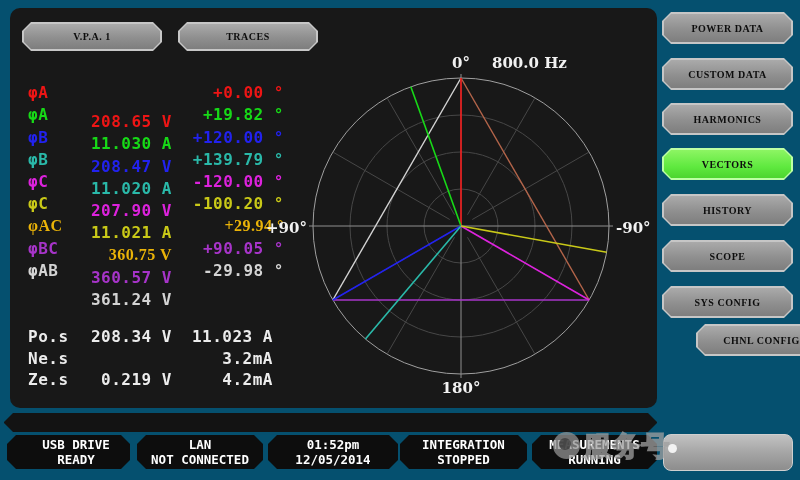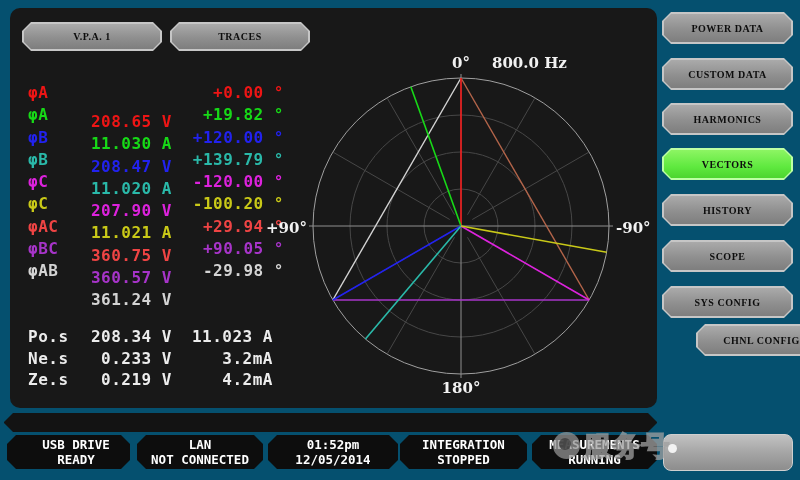--- a/index.html
+++ b/index.html
@@ -97,21 +97,21 @@
   }
 </style>
 </head>
 <body>
 
 <div class="panel-main">
 
   <div class="btn cham topbtn" style="left:12px;">
     <div class="inner cham7">V.P.A. 1</div>
   </div>
-  <div class="btn cham topbtn" style="left:160px;border-radius:8px;">
+  <div class="btn cham topbtn" style="left:168px;border-radius:8px;">
     <div class="inner cham7">TRACES</div>
   </div>
 
   <div class="phase-table">
     <div class="ph-row" style="color: rgb(238, 21, 21);">
       <span class="ph-label">φA</span>
       <span class="ph-value">208.65 V</span>
       <span class="ph-angle">+0.00 °</span>
     </div>
     <div class="ph-row" style="color: rgb(23, 217, 23);">
@@ -132,21 +132,21 @@
     <div class="ph-row" style="color: rgb(221, 34, 221);">
       <span class="ph-label">φC</span>
       <span class="ph-value">207.90 V</span>
       <span class="ph-angle">-120.00 °</span>
     </div>
     <div class="ph-row" style="color: rgb(201, 201, 24);">
       <span class="ph-label">φC</span>
       <span class="ph-value">11.021 A</span>
       <span class="ph-angle">-100.20 °</span>
     </div>
-    <div class="ph-row" style="color: #ef4444;">
+    <div class="ph-row" style="color: #eab308; font-family: Liberation Serif, serif;">
       <span class="ph-label">φAC</span>
       <span class="ph-value">360.75 V</span>
       <span class="ph-angle">+29.94 °</span>
     </div>
     <div class="ph-row" style="color: rgb(167, 52, 201);">
       <span class="ph-label">φBC</span>
       <span class="ph-value">360.57 V</span>
       <span class="ph-angle">+90.05 °</span>
     </div>
     <div class="ph-row" style="color: rgb(212, 212, 212);">
@@ -157,21 +157,20 @@
   </div>
 
   <div class="sum-table">
     <div class="sum-row">
       <span class="sum-label">Po.s</span>
       <span class="sum-v">208.34 V</span>
       <span class="sum-i">11.023 A</span>
     </div>
     <div class="sum-row">
       <span class="sum-label">Ne.s</span>
-      <span class="sum-v">0.233 V</span>
       <span class="sum-i">3.2mA</span>
     </div>
     <div class="sum-row">
       <span class="sum-label">Ze.s</span>
       <span class="sum-v">0.219 V</span>
       <span class="sum-i">4.2mA</span>
     </div>
   </div>
 </div>
 

